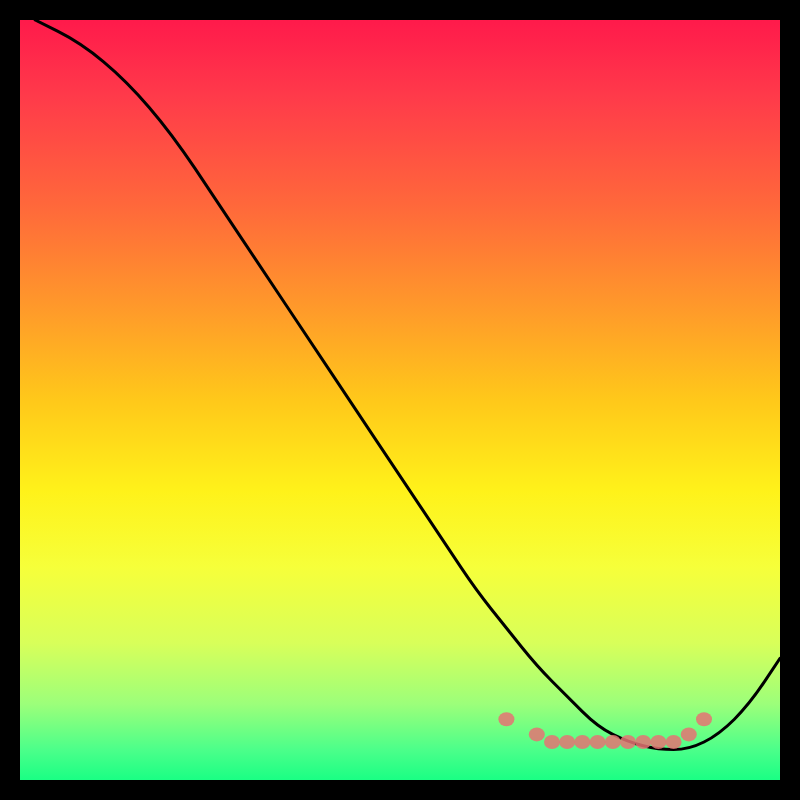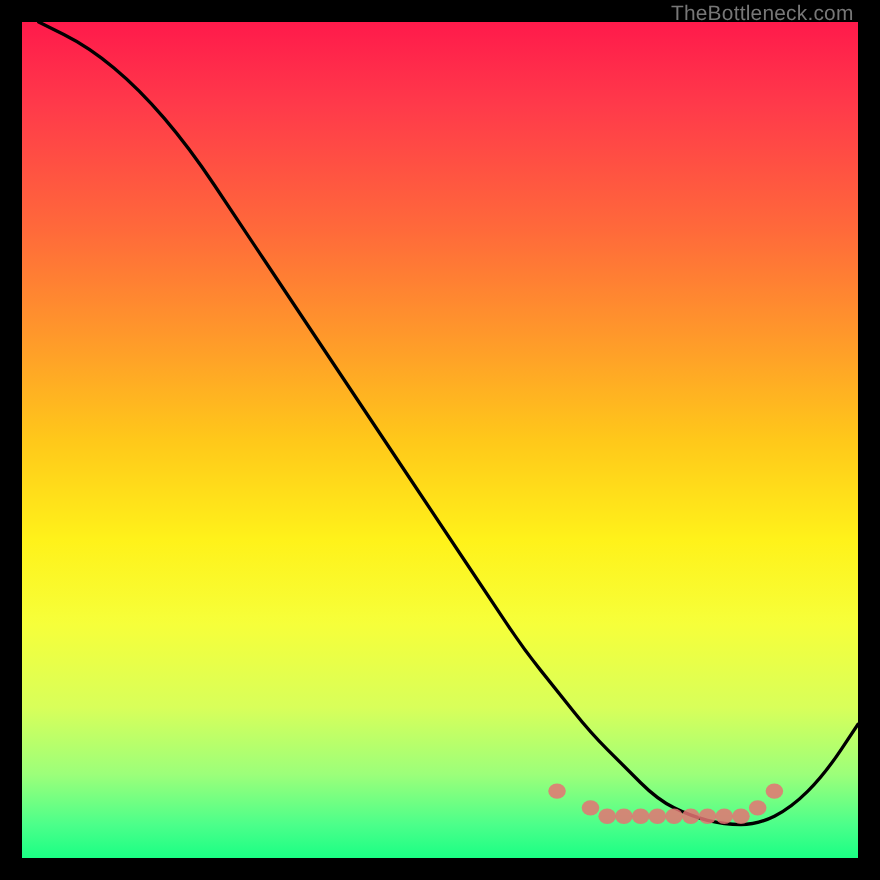--- a/index.html
+++ b/index.html
@@ -54,21 +54,20 @@
     color: #777;
     font-size: 19px;
     font-weight: 500;
     letter-spacing: 0.2px;
   }
 </style>
 </head>
 <body>
 
 <div class="frame">
-  <div class="watermark">TheBottleneck.com</div>
   <div class="plot"></div>
   <svg class="curve" viewBox="0 0 760 760" preserveAspectRatio="none">
     <path id="curve-path" fill="none" stroke="#000" stroke-width="3" stroke-linecap="round" d="M 15.200000000000001 0 Q 15.200000000000001 0 38 11.400000000000034 Q 60.800000000000004 22.800000000000068 83.60000000000001 41.80000000000001 Q 106.4 60.799999999999955 129.2 87.39999999999998 Q 152 114 174.8 148.2 Q 197.6 182.39999999999998 220.4 216.59999999999997 Q 243.20000000000002 250.79999999999995 266 285 Q 288.8 319.20000000000005 311.6 353.40000000000003 Q 334.4 387.6 357.2 421.8 Q 380 456 402.8 490.2 Q 425.6 524.4 440.8 547.2 Q 456 570 471.20000000000005 589 Q 486.40000000000003 608 501.6 627 Q 516.8000000000001 646 532 661.2 Q 547.1999999999999 676.4 562.4 691.5999999999999 Q 577.6 706.8 592.8 714.4 Q 608 722 623.2 725.8 Q 638.4 729.6 653.5999999999999 729.6 Q 668.8 729.6 684 722 Q 699.2 714.4 714.4000000000001 699.2 Q 729.6 684 744.8 661.2 T 760 638.4"></path>
     <g id="marker-group">
         <ellipse cx="486.40000000000003" cy="699.2" rx="8" ry="7" fill="#e57373" fill-opacity="0.85"></ellipse>
         <ellipse cx="516.8000000000001" cy="714.4" rx="8" ry="7" fill="#e57373" fill-opacity="0.85"></ellipse>
         <ellipse cx="532" cy="722" rx="8" ry="7" fill="#e57373" fill-opacity="0.85"></ellipse>
         <ellipse cx="547.1999999999999" cy="722" rx="8" ry="7" fill="#e57373" fill-opacity="0.85"></ellipse>
         <ellipse cx="562.4" cy="722" rx="8" ry="7" fill="#e57373" fill-opacity="0.85"></ellipse>
         <ellipse cx="577.6" cy="722" rx="8" ry="7" fill="#e57373" fill-opacity="0.85"></ellipse>

